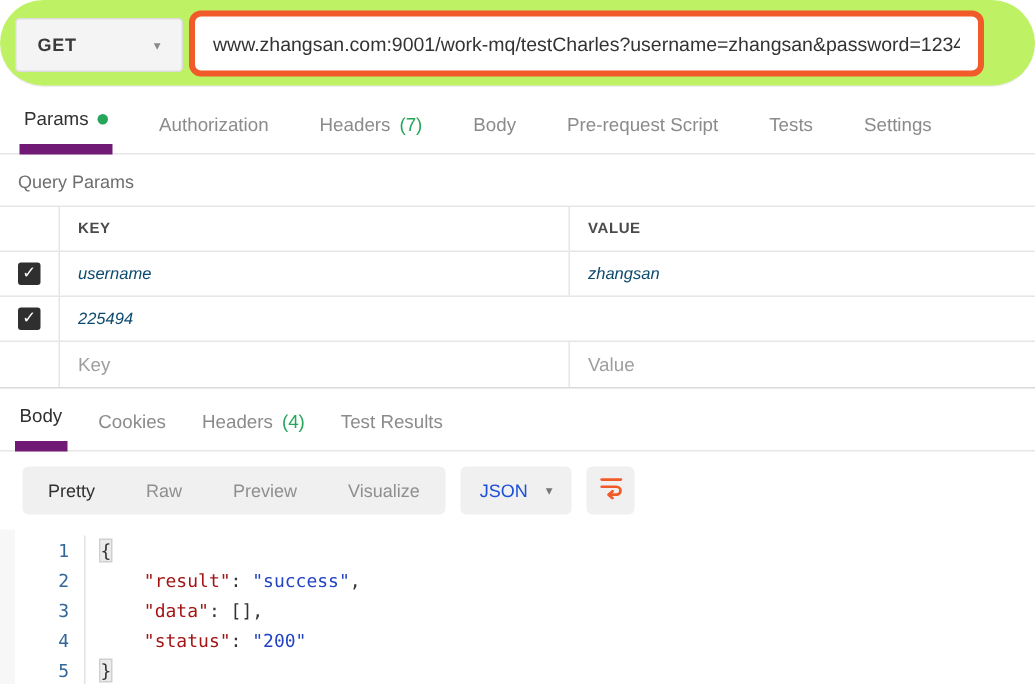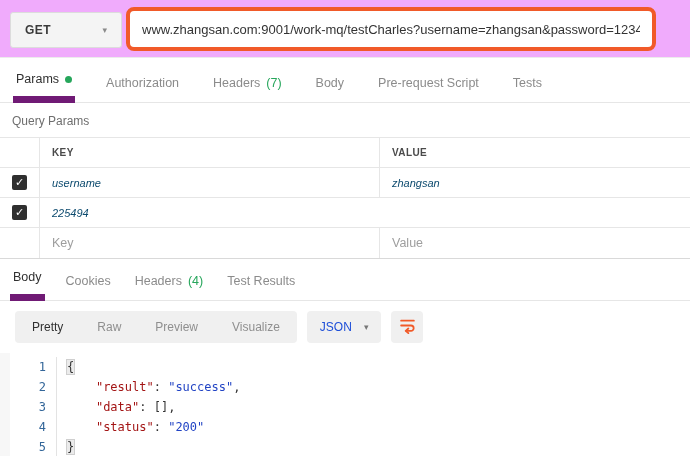--- a/index.html
+++ b/index.html
@@ -3,22 +3,23 @@
 <meta charset="utf-8">
 <style>
   * { margin:0; padding:0; box-sizing:border-box; }
   body {
     width:690px; height:456px; overflow:hidden;
     font-family:"Liberation Sans", sans-serif;
     background:#ffffff; color:#333;
   }
   
   .request-bar {
-    height:58px; background:#f0abfc; border-bottom:1px solid #ececec;
+    height:58px; background:#bef264; border-bottom:1px solid #ececec;
     position:relative;
+    border-radius:29px;
   }
   .method-select {
     position:absolute; left:10px; top:12px; width:112px; height:36px;
     background:#f4f4f4; border:1px solid #dcdcdc; border-radius:3px;
     display:flex; align-items:center; justify-content:space-between;
     padding:0 14px; cursor:pointer;
   }
   .method-select .method { font-size:12px; font-weight:bold; color:#3a3a3a; letter-spacing:.5px; }
   .method-select .caret { font-size:9px; color:#8a8a8a; }
   .url-highlight {
@@ -118,20 +119,23 @@
   </div>
   <div class="tab">
     <span>Body</span>
   </div>
   <div class="tab">
     <span>Pre-request Script</span>
   </div>
   <div class="tab">
     <span>Tests</span>
   </div>
+  <div class="tab">
+    <span>Settings</span>
+  </div>
 </div>
 
 <div class="section-title">Query Params</div>
 
 <div class="ptable">
   <div class="prow">
     <div class="col-check"></div>
     <div class="col-key">
         <span class="hdr">KEY</span>
       </div>

